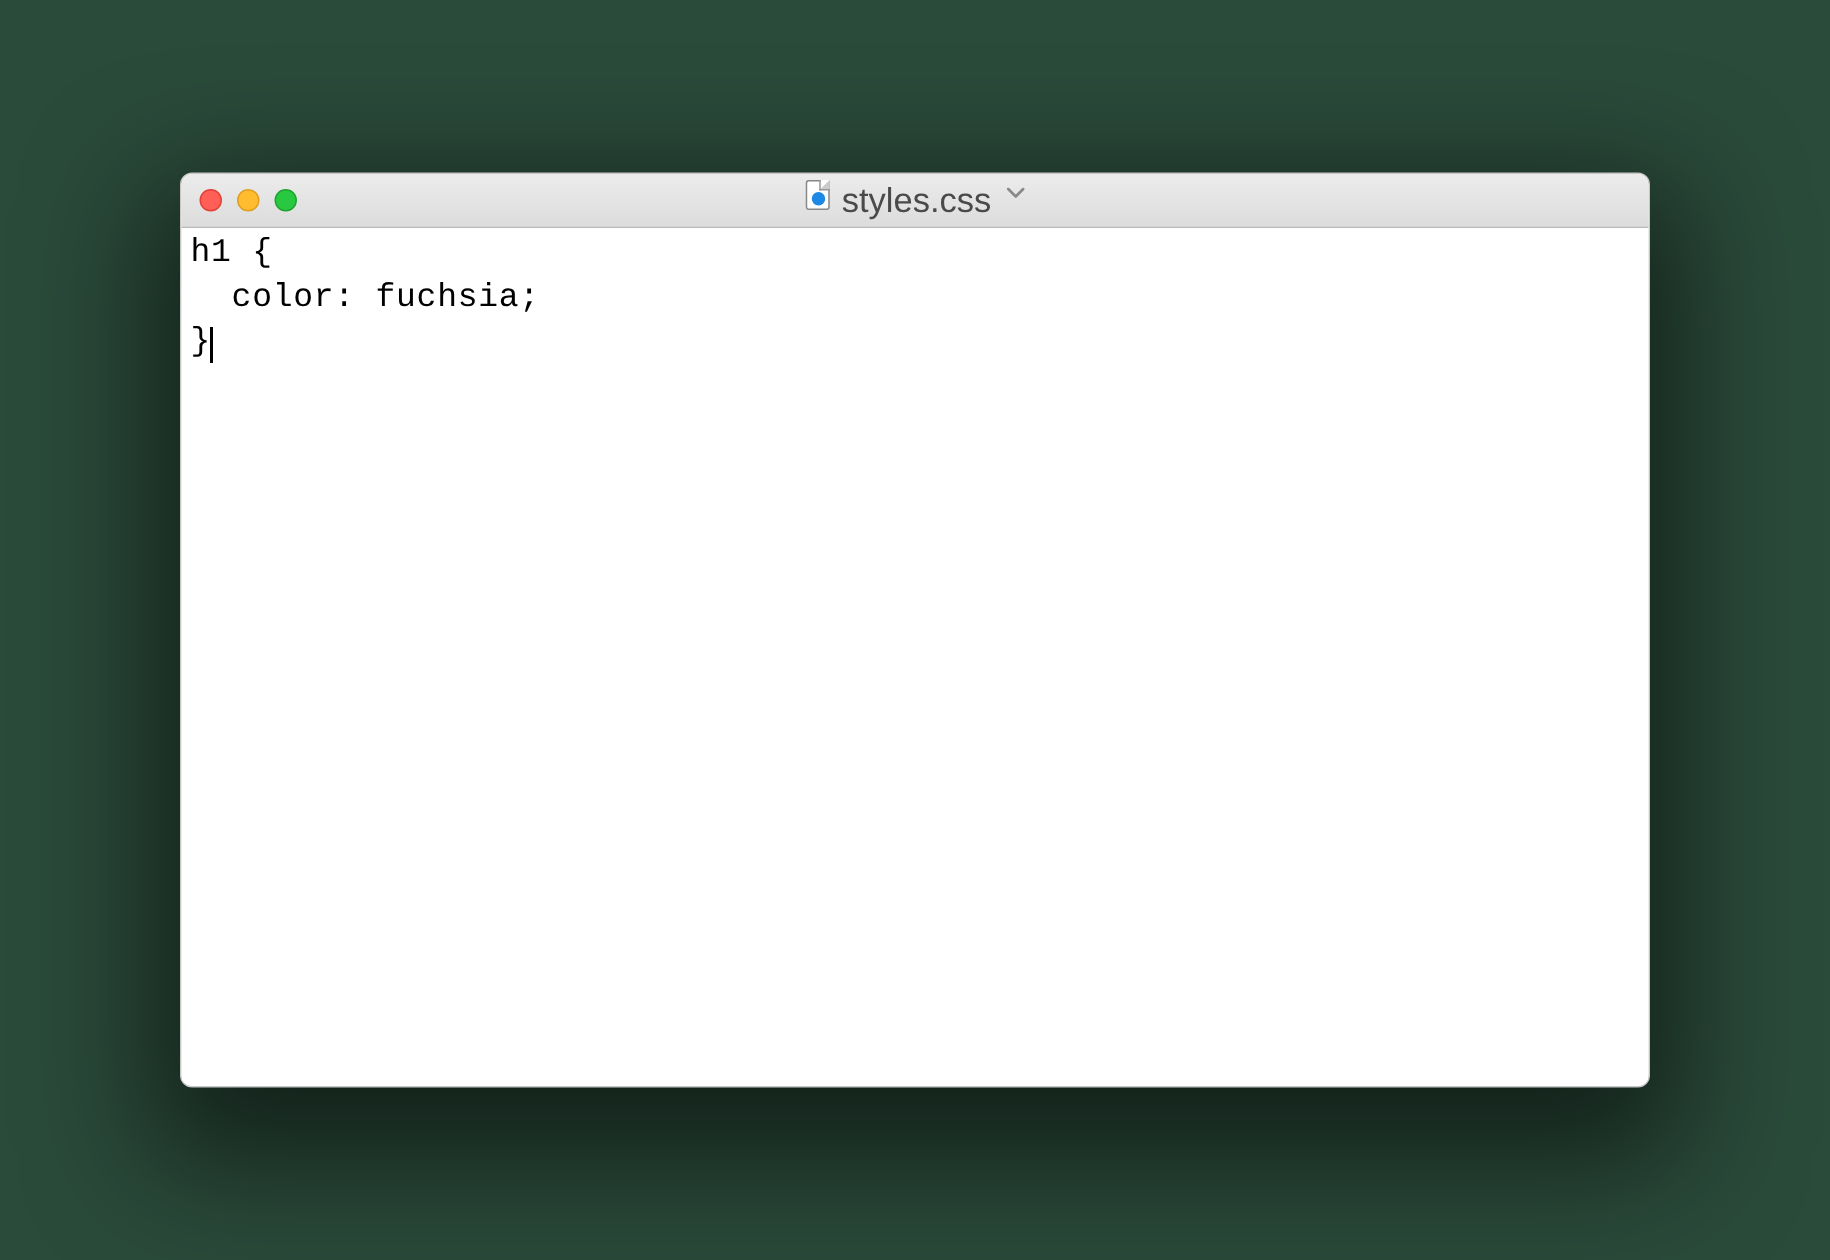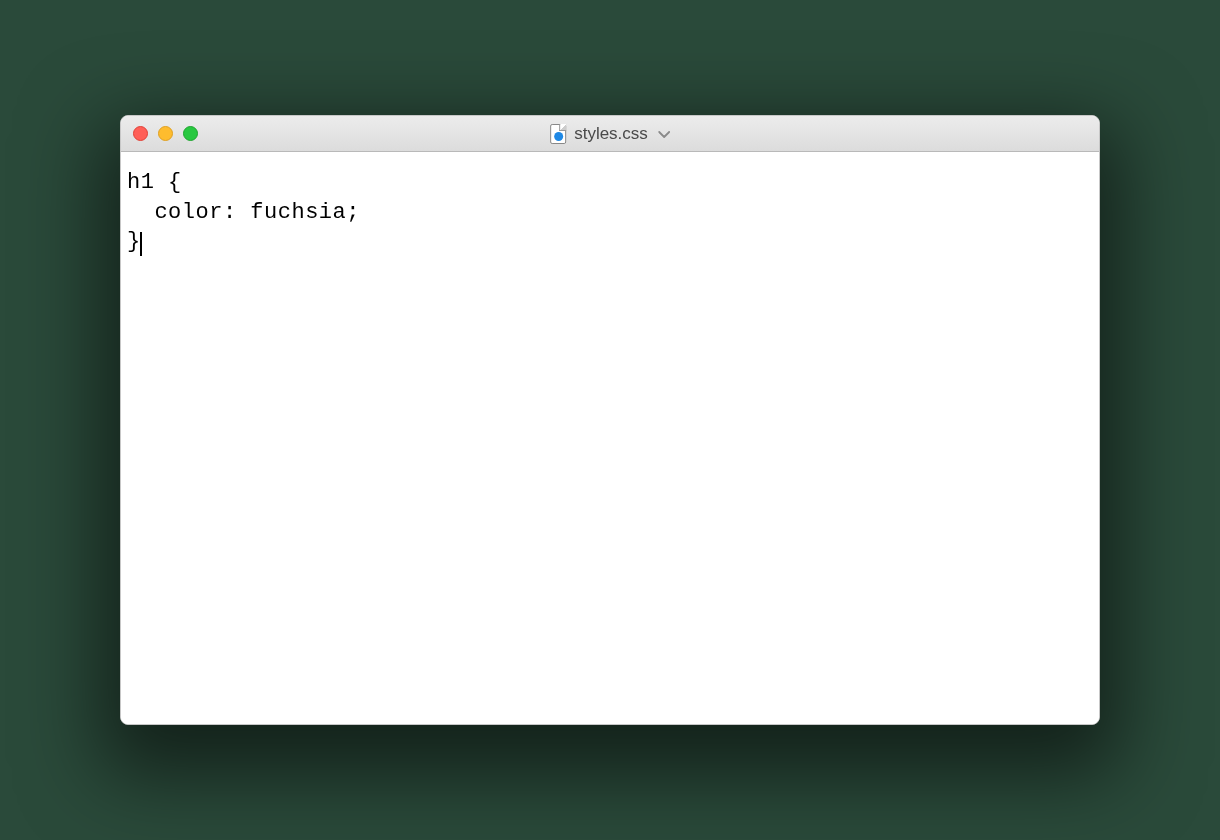--- a/index.html
+++ b/index.html
@@ -56,24 +56,23 @@
     }
     .tl-max {
       background: #28c840;
       border: 1px solid #1fa52f;
     }
     .title-center {
       position: absolute;
       left: 50%;
       transform: translateX(-50%);
       display: flex;
-      align-items: center;
       gap: 8px;
       color: #4a4a4a;
-      font-size: 17px;
+      font-size: 23px;
     }
     .file-icon {
       width: 16px;
       height: 20px;
       background: #ffffff;
       border: 1px solid #888;
       border-radius: 2px;
       position: relative;
       display: flex;
       align-items: flex-end;
@@ -98,21 +97,21 @@
       border-left: 1px solid #999;
     }
     .dropdown-chevron {
       color: #8a8a8a;
       font-size: 14px;
       margin-left: 2px;
     }
     .editor {
       flex: 1;
       background: #ffffff;
-      padding: 16px 6px;
+      padding: 2px 6px;
       font-family: "Menlo", "Monaco", "Courier New", monospace;
       font-size: 22px;
       line-height: 1.35;
       color: #000000;
       white-space: pre;
       position: relative;
       letter-spacing: 0.5px;
     }
     .cursor {
       display: inline-block;

